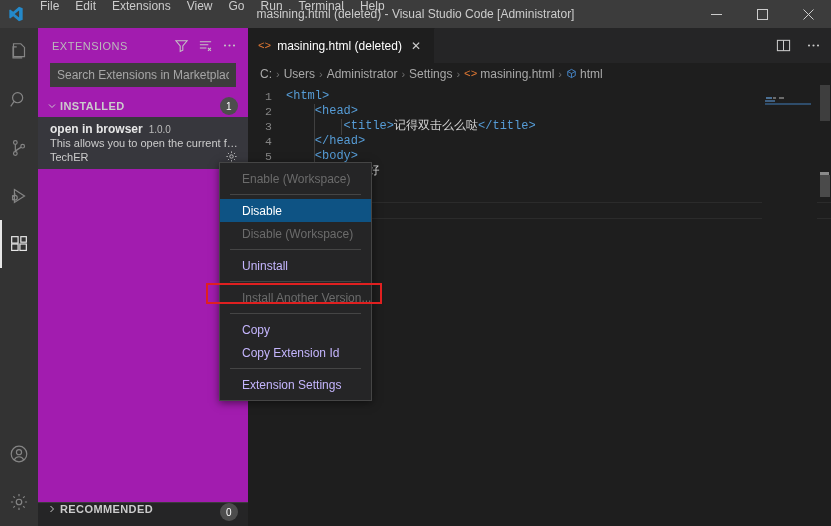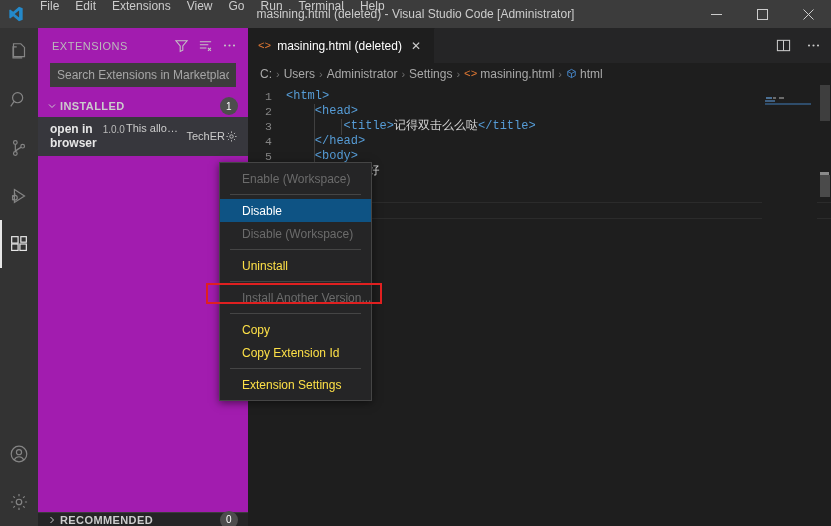--- a/index.html
+++ b/index.html
@@ -81,33 +81,33 @@
   .chev { width:16px; display:flex; align-items:center; justify-content:center; }
   .section-label { flex:1; }
   .badge {
     min-width:18px; height:18px; border-radius:9px; background:#4d4d4d; color:#ffffff;
     font-size:10px; font-weight:normal; display:flex; align-items:center; justify-content:center;
     padding:0 5px;
   }
 
   .ext-item {
     background:#37373d; padding:5px 10px 6px 12px; cursor:pointer;
-    display:flex; gap:1px;
+    display:flex; flex-direction:column; gap:1px;
   }
   .ext-row1 { display:flex; align-items:baseline; gap:6px; }
   .ext-name { font-size:12px; font-weight:bold; color:#e7e7e7; }
   .ext-ver { font-size:10px; color:#bbbbbb; }
   .ext-desc { font-size:11px; color:#cccccc; white-space:nowrap; overflow:hidden; text-overflow:ellipsis; }
   .ext-row3 { display:flex; align-items:center; }
   .ext-pub { font-size:11px; color:#cccccc; flex:1; }
   .ext-gear { color:#c5c5c5; display:flex; align-items:center; }
 
   .sb-spacer { flex:1; }
   .section-foot {
-    height:14px; display:flex; align-items:center; padding:0 10px 0 6px;
+    height:24px; display:flex; align-items:flex-start; padding:0 10px 0 6px;
     color:#cccccc; font-size:11px; font-weight:bold; letter-spacing:.4px;
     border-top:1px solid #3c3c3c; background:#252526;margin-top:32px;
   }
 
   
   .editor-area {
     position:absolute; left:248px; top:28px; width:583px; height:498px;
     background:#1e1e1e;
   }
   .tabbar { height:35px; background:#252526; display:flex; position:relative; }
@@ -156,21 +156,21 @@
 
   
   .ctx-menu {
     position:absolute; left:219px; top:162px; width:153px;
     background:#252526; border:1px solid #454545;
     box-shadow:0 2px 8px rgba(0,0,0,.5);
     padding:4px 0; z-index:50;
   }
   .ctx-item {
     height:23px; display:flex; align-items:center; padding:0 0 0 22px;
-    font-size:12px; color:#fde047; white-space:nowrap; cursor:default;
+    font-size:12px; color:#c4b5fd; white-space:nowrap; cursor:default;
   }
   .ctx-item.disabled { color:#6b6b6b; }
   .ctx-item.selected { background:#0e5384; color:#ffffff; }
   .ctx-sep { height:1px; background:#454545; margin:4px 10px 4px 10px; }
 
   
   .annot-box {
     position:absolute; left:206px; top:283px; width:176px; height:21px;
     border:2px solid #e02020; z-index:60; pointer-events:none;
   }

